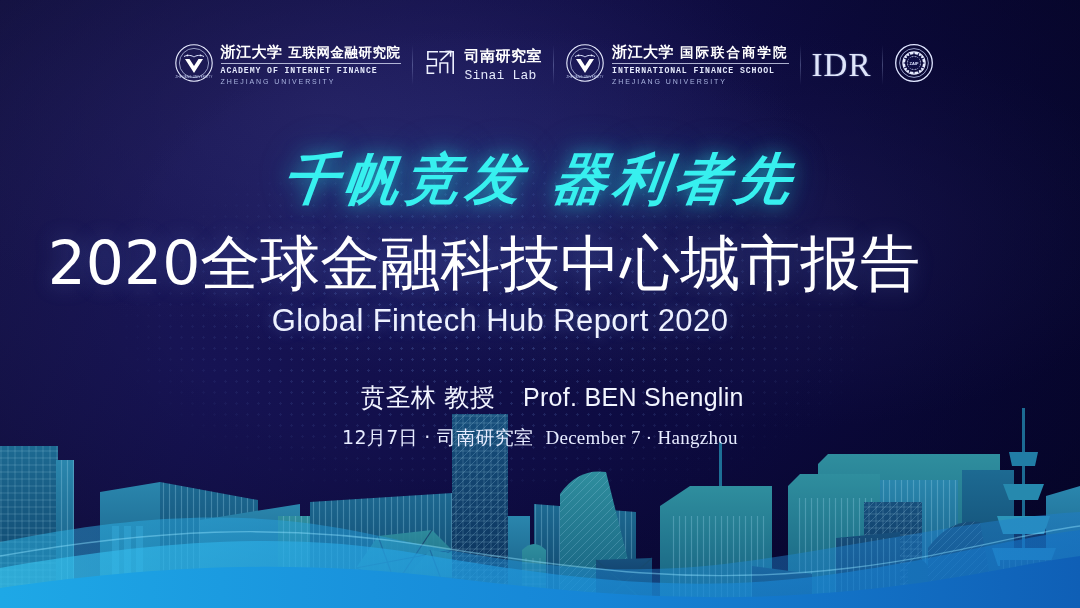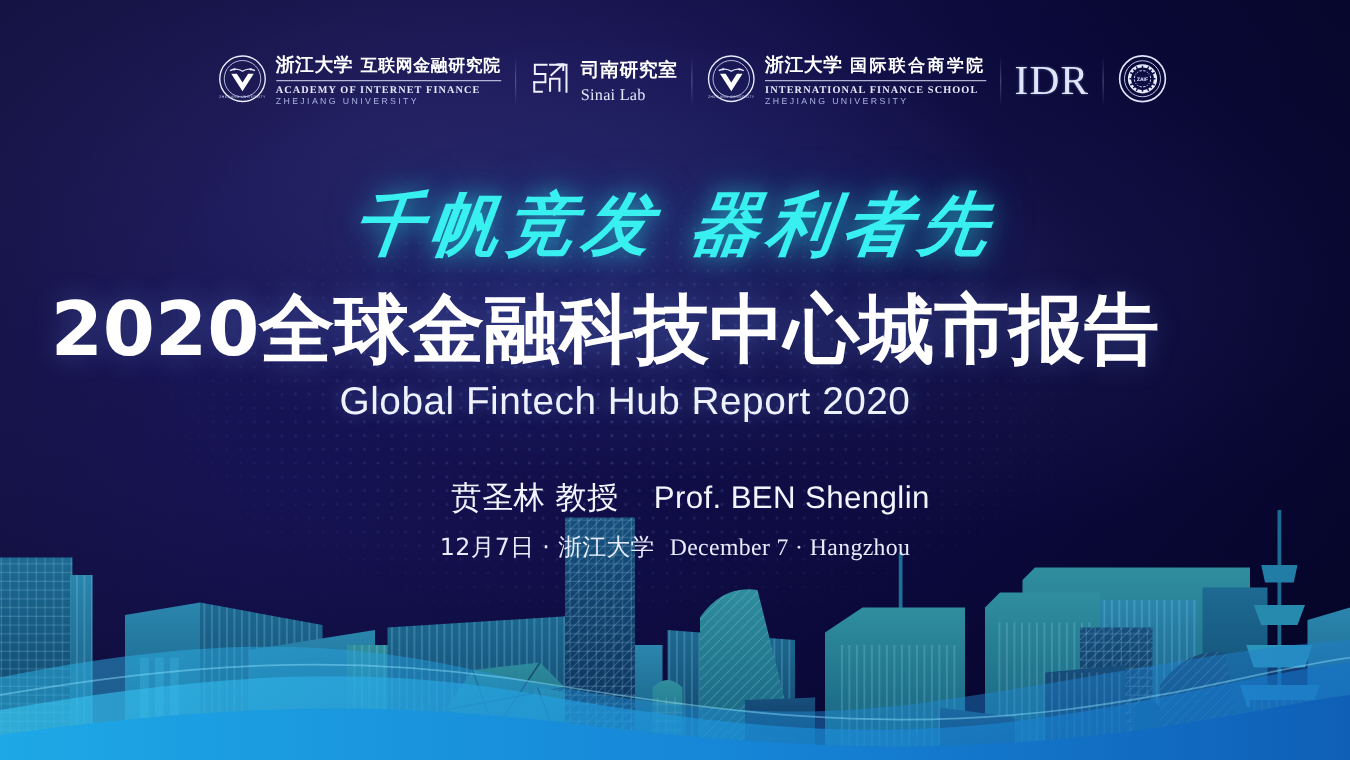--- a/index.html
+++ b/index.html
@@ -47,21 +47,21 @@
   .sep{width:1px;height:40px;background:linear-gradient(180deg,rgba(255,255,255,0) 0%,rgba(190,205,255,.30) 50%,rgba(255,255,255,0) 100%);}
   .seal{flex:0 0 auto;}
   .ltext{display:flex;flex-direction:column;justify-content:center;line-height:1;}
   .lcn{
     color:#fff; font-size:15px; font-weight:700; letter-spacing:.5px; white-space:nowrap;
     font-family:"DejaVu Sans",sans-serif;
   }
   .lcn.sml{font-size:13.5px;}
   .len{
     color:#e4e9fb; font-size:8.2px; font-weight:700; letter-spacing:.9px; white-space:nowrap;
-    margin-top:3px; font-family:Liberation Serif, serif;
+    margin-top:3px; font-family:Liberation Mono, monospace;
   }
   .len2{
     color:#aab4e0; font-size:7px; font-weight:400; letter-spacing:1.9px; white-space:nowrap;
     margin-top:2px; font-family:"Liberation Sans",sans-serif;
   }
   .rule{height:1px;background:rgba(225,232,255,.75);margin-top:3px;}
   .idr{
     color:#dfe5fa; font-size:33px; font-weight:400; letter-spacing:1px;
     font-family:"Liberation Serif","DejaVu Serif",serif;
     text-shadow:0 0 2px rgba(180,200,255,.45);
@@ -79,21 +79,21 @@
     font-size:55px; font-weight:700; font-style:italic;
     letter-spacing:6px;
     text-shadow:0 0 18px rgba(40,230,235,.55), 0 0 38px rgba(30,190,220,.35);
     transform:skewX(-7deg);
   }
   #maintitle{
     position:absolute; left:0; top:224px; width:968px; text-align:center;
     z-index:6;
     color:#ffffff;
     font-family:"DejaVu Sans",sans-serif;
-    font-size:60px; font-weight:700; letter-spacing:0px;
+    font-size:60px; font-weight:400; letter-spacing:0px;
     text-shadow:0 0 22px rgba(120,160,255,.30);
   }
   #subtitle{
     position:absolute; left:0; top:303px; width:1000px; text-align:center;
     z-index:6;
     color:#eef2ff;
     font-size:31px; font-weight:400; letter-spacing:.4px;
     text-shadow:0 0 14px rgba(130,170,255,.35);
   }
   #speaker{
@@ -233,21 +233,21 @@
 
   <div id="calli">千帆竞发  器利者先</div>
   <div id="maintitle">2020全球金融科技中心城市报告</div>
   <div id="subtitle">Global Fintech Hub Report 2020</div>
 
   <div id="speaker">
     <span>贲圣林 教授</span><span class="en">Prof. BEN Shenglin</span>
   </div>
 
   <div id="datetime">
-    <span>12月7日 · 浙江大学</span><span class="en">December 7 · Hangzhou</span>
+    <span>12月7日 · 司南研究室</span><span class="en">December 7 · Hangzhou</span>
   </div>
 
   <svg id="skyline" viewBox="0 0 1080 200" preserveAspectRatio="none">
     <defs>
       <linearGradient id="bl" x1="0" y1="0" x2="0" y2="1">
         <stop offset="0" stop-color="#2a86ad"></stop>
           <stop offset="1" stop-color="#12527a"></stop>
       </linearGradient>
       <linearGradient id="bd" x1="0" y1="0" x2="0" y2="1">
         <stop offset="0" stop-color="#1d6a92"></stop>

